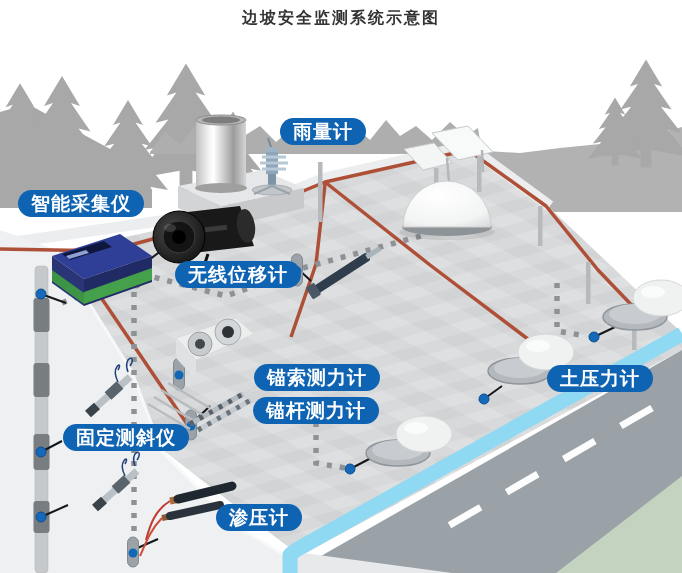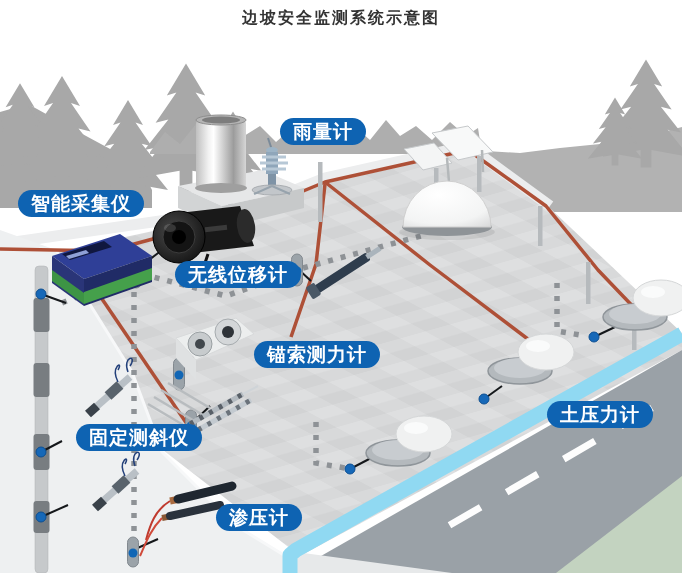--- a/index.html
+++ b/index.html
@@ -279,18 +279,19 @@
     <ellipse cx="661" cy="298" rx="28" ry="18" fill="#f0f1f1" stroke="#d5d7d8"></ellipse>
     <ellipse cx="653" cy="292" rx="12" ry="6" fill="#fafbfb"></ellipse>
   </g>
 </svg>
 
 <div class="title">边坡安全监测系统示意图</div>
 
 <div class="pill" style="left:18px;top:190px;">智能采集仪</div>
 <div class="pill" style="left:280px;top:118px;">雨量计</div>
 <div class="pill" style="left:175px;top:261px;">无线位移计</div>
-<div class="pill" style="left:254px;top:341px;">锚索测力计</div>
-<div class="pill" style="left:547px;top:365px;margin-top:36px;">土压力计</div>
-<div class="pill" style="left:76px;top:424px;">固定测斜仪</div>
+<div class="pill" style="left:254px;top:364px;">锚索测力计</div>
+<div class="pill" style="left:253px;top:397px;">锚杆测力计</div>
+<div class="pill" style="left:547px;top:365px;">土压力计</div>
+<div class="pill" style="left:63px;top:424px;">固定测斜仪</div>
 <div class="pill" style="left:216px;top:504px;text-align:right;">渗压计</div>
 
 </div>
 
 </body></html>

